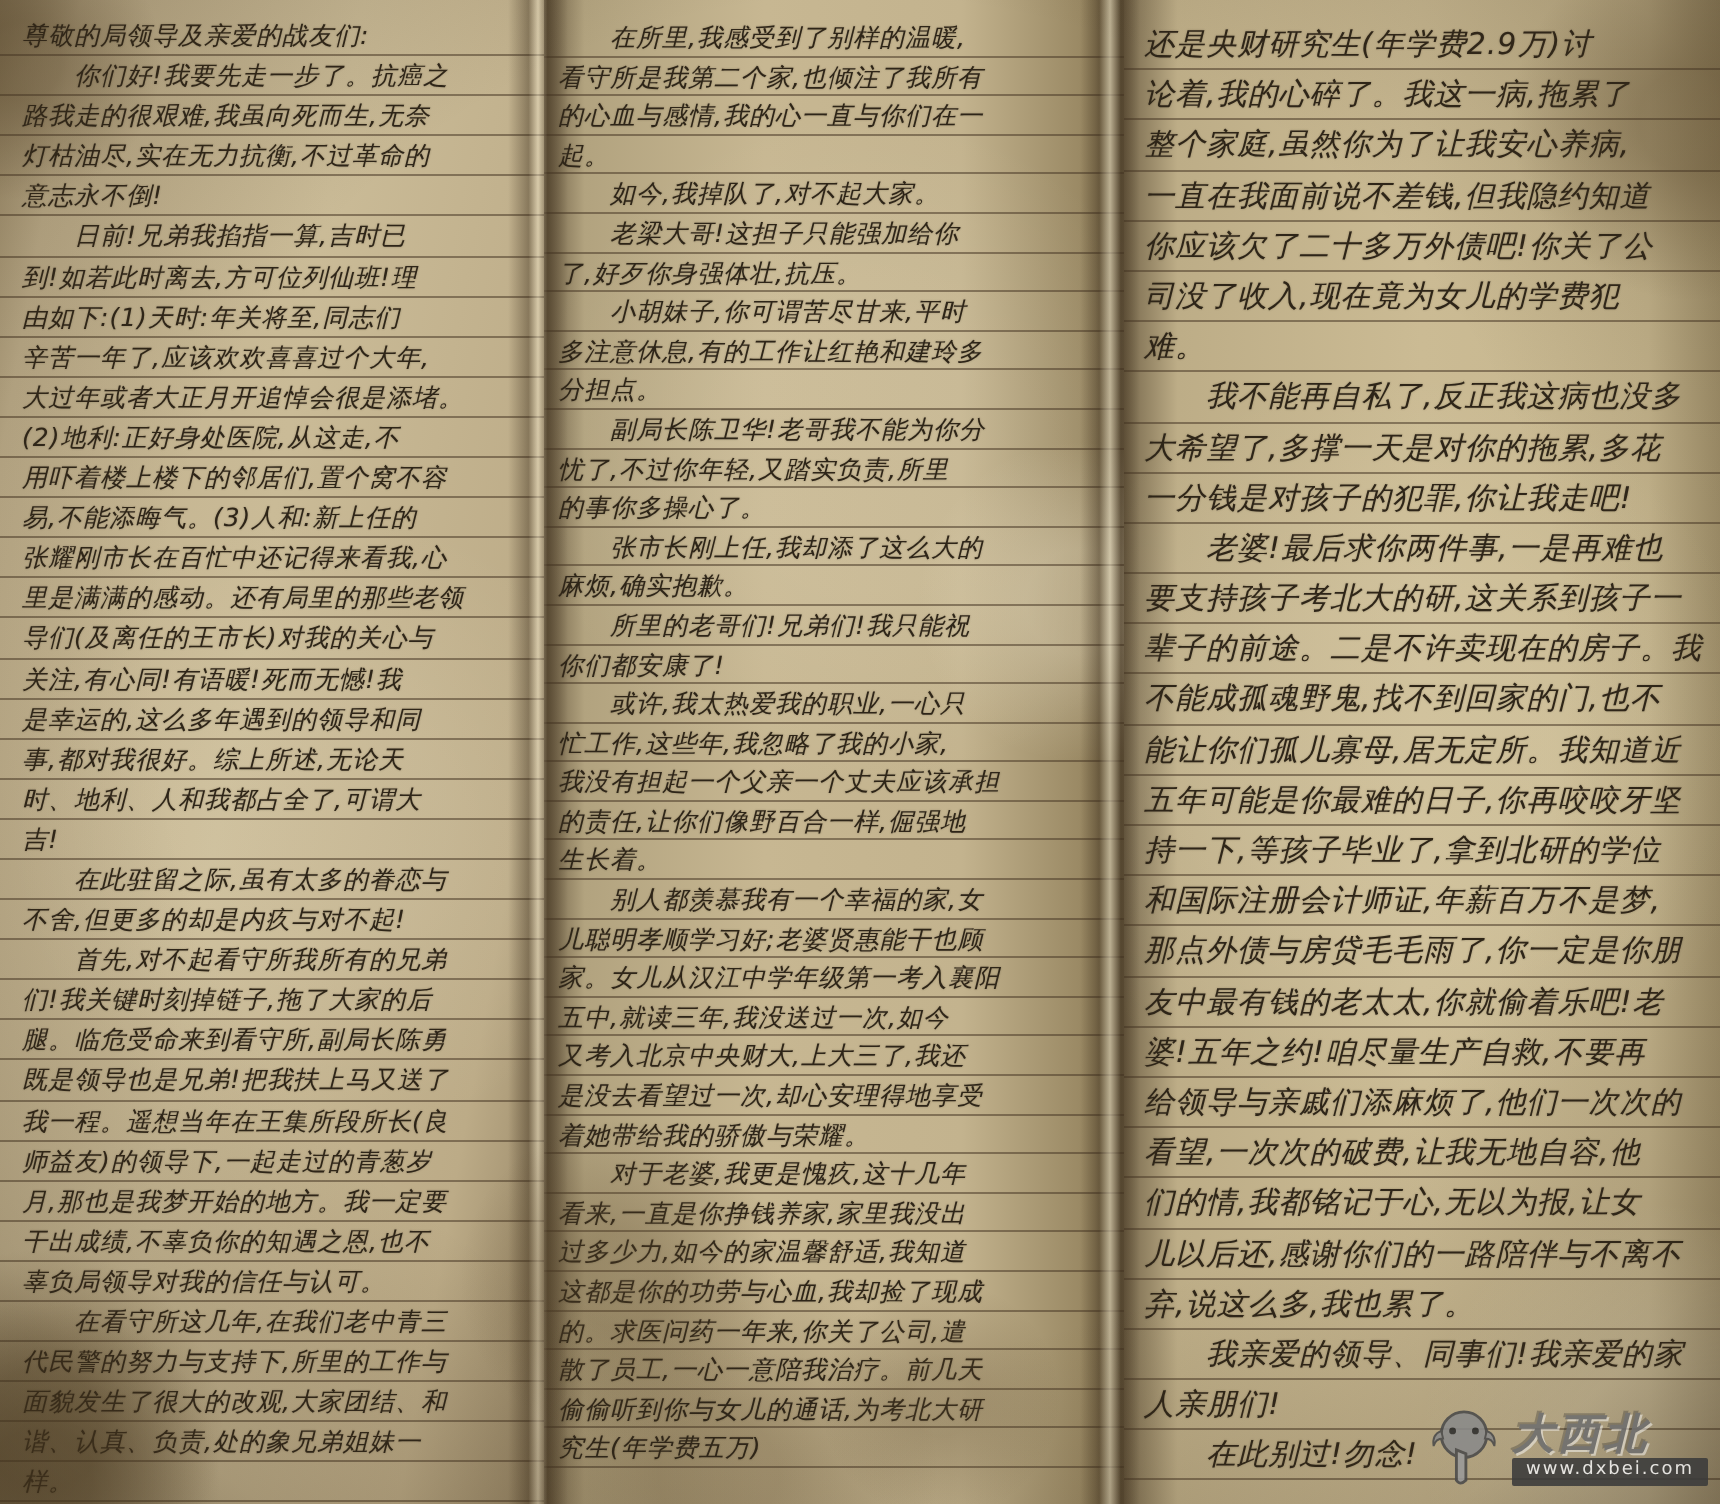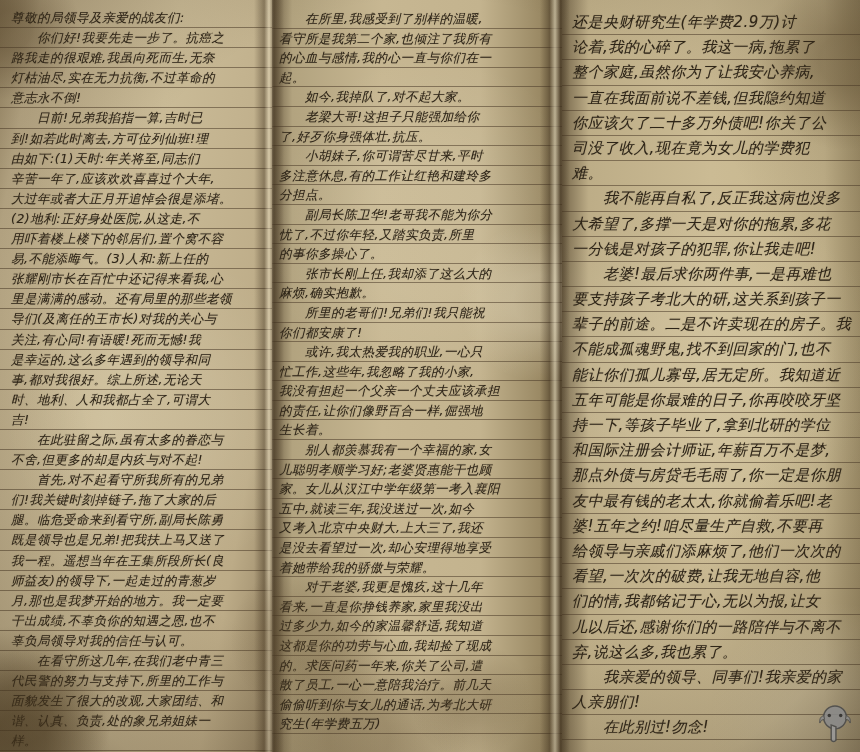--- a/index.html
+++ b/index.html
@@ -219,15 +219,19 @@
 
   <div class="watermark">
     <svg class="wm-logo" viewBox="0 0 40 42" xmlns="http://www.w3.org/2000/svg">
       <circle cx="20" cy="14" r="12" fill="#8a8a8a" stroke="#4a4a4a" stroke-width="1.5"></circle>
       <path d="M8 12 Q3 14 4 20 Q5 16 9 16 Z" fill="#8a8a8a" stroke="#4a4a4a" stroke-width="1"></path>
       <path d="M32 12 Q37 14 36 20 Q35 16 31 16 Z" fill="#8a8a8a" stroke="#4a4a4a" stroke-width="1"></path>
       <path d="M16 22 L16 38 Q18 41 21 38 L21 24 Z" fill="#9a9a9a" stroke="#4a4a4a" stroke-width="1.5"></path>
       <circle cx="14" cy="12" r="1.8" fill="#2e2e2e"></circle>
       <circle cx="26" cy="12" r="1.8" fill="#2e2e2e"></circle>
     </svg>
+    <div class="wm-text">
+      <div class="wm-name">大西北</div>
+      <div class="wm-url">www.dxbei.com</div>
+    </div>
   </div>
 
 </div>
 
 </body></html>

